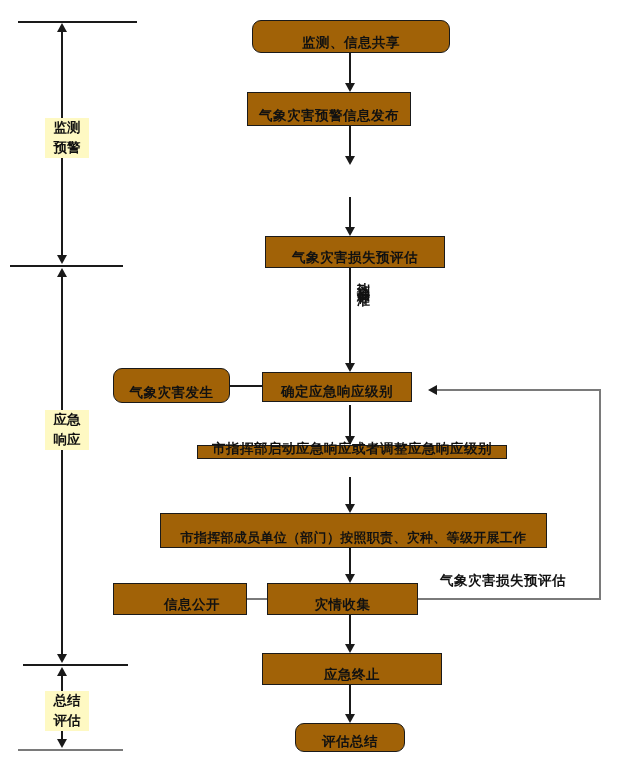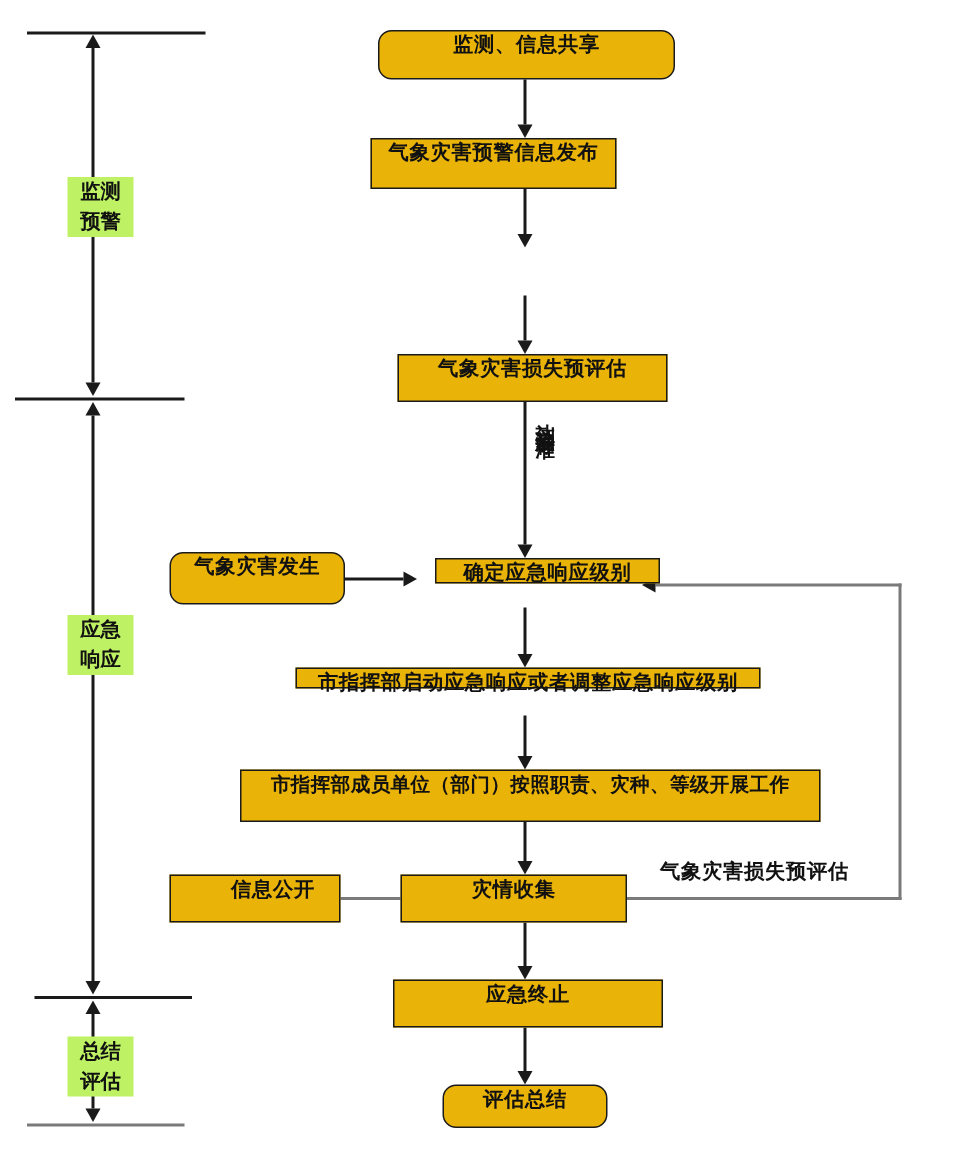--- a/index.html
+++ b/index.html
@@ -3,41 +3,41 @@
 <meta charset="utf-8">
 <style>
   html,body{margin:0;padding:0;background:#ffffff;}
   #canvas{
     position:relative;width:640px;height:766px;background:#ffffff;overflow:hidden;
     font-family:"Liberation Sans","DejaVu Sans",sans-serif;
     font-weight:bold;color:#111111;
   }
   
   .node{
-    position:absolute;box-sizing:border-box;background:#eab308;
+    position:absolute;box-sizing:border-box;background:#a16207;
     border:1.5px solid #1a1a1a;
-    display:flex;align-items:flex-start;justify-content:center;
+    display:flex;align-items:flex-end;justify-content:center;
     font-size:13.5px;letter-spacing:0.5px;white-space:nowrap;
     z-index:3;
   }
   .node.rounded{border-radius:9px;}
   
   .vline,.hline{position:absolute;background:#1a1a1a;z-index:1;}
   .vline{width:1.5px;}
   .hline{height:1.5px;}
   .gray{background:#7a7a7a;}
   
   .tri{position:absolute;width:0;height:0;z-index:2;}
   .tri-down{border-left:5px solid transparent;border-right:5px solid transparent;border-top:9px solid #1a1a1a;}
   .tri-up{border-left:5px solid transparent;border-right:5px solid transparent;border-bottom:9px solid #1a1a1a;}
   .tri-right{border-top:5px solid transparent;border-bottom:5px solid transparent;border-left:9px solid #1a1a1a;}
   .tri-left{border-top:5px solid transparent;border-bottom:5px solid transparent;border-right:9px solid #1a1a1a;}
   
   .stage-label{
-    position:absolute;left:45px;width:44px;background:#bef264;
+    position:absolute;left:45px;width:44px;background:#fef9c3;
     text-align:center;font-size:13.5px;line-height:20px;z-index:3;
   }
   
   .v-label{
     position:absolute;left:355px;top:272px;
     writing-mode:vertical-rl;text-orientation:upright;
     font-size:13px;letter-spacing:2px;line-height:17px;z-index:3;
   }
   .h-label{
     position:absolute;left:438px;top:572px;width:130px;
@@ -88,33 +88,33 @@
 
 
   <div class="node rounded" style="left:113px;top:368px;width:117px;height:35px;">
     <span>气象灾害发生</span>
   </div>
 
   <div class="node" style="left:265px;top:236px;width:180px;height:32px;">
     <span>气象灾害损失预评估</span>
   </div>
 
-  <div class="node" style="left:290px;top:372px;width:150px;height:17px;">
+  <div class="node" style="left:262px;top:372px;width:150px;height:30px;">
     <span>确定应急响应级别</span>
   </div>
 
   <div class="node" style="left:197px;top:445px;width:310px;height:14px;">
     <span>市指挥部启动应急响应或者调整应急响应级别</span>
   </div>
 
   <div class="node" style="left:160px;top:513px;width:387px;height:35px;font-size:13px;letter-spacing:0.3px;">
     <span>市指挥部成员单位（部门）按照职责、灾种、等级开展工作</span>
   </div>
 
-  <div class="node" style="left:113px;top:583px;width:114px;height:32px;padding-left:24px;">
+  <div class="node" style="left:113px;top:583px;width:134px;height:32px;padding-left:24px;">
     <span>信息公开</span>
   </div>
 
   <div class="node" style="left:267px;top:583px;width:151px;height:32px;">
     <span>灾情收集</span>
   </div>
 
   <div class="node" style="left:262px;top:653px;width:180px;height:32px;">
     <span>应急终止</span>
   </div>

